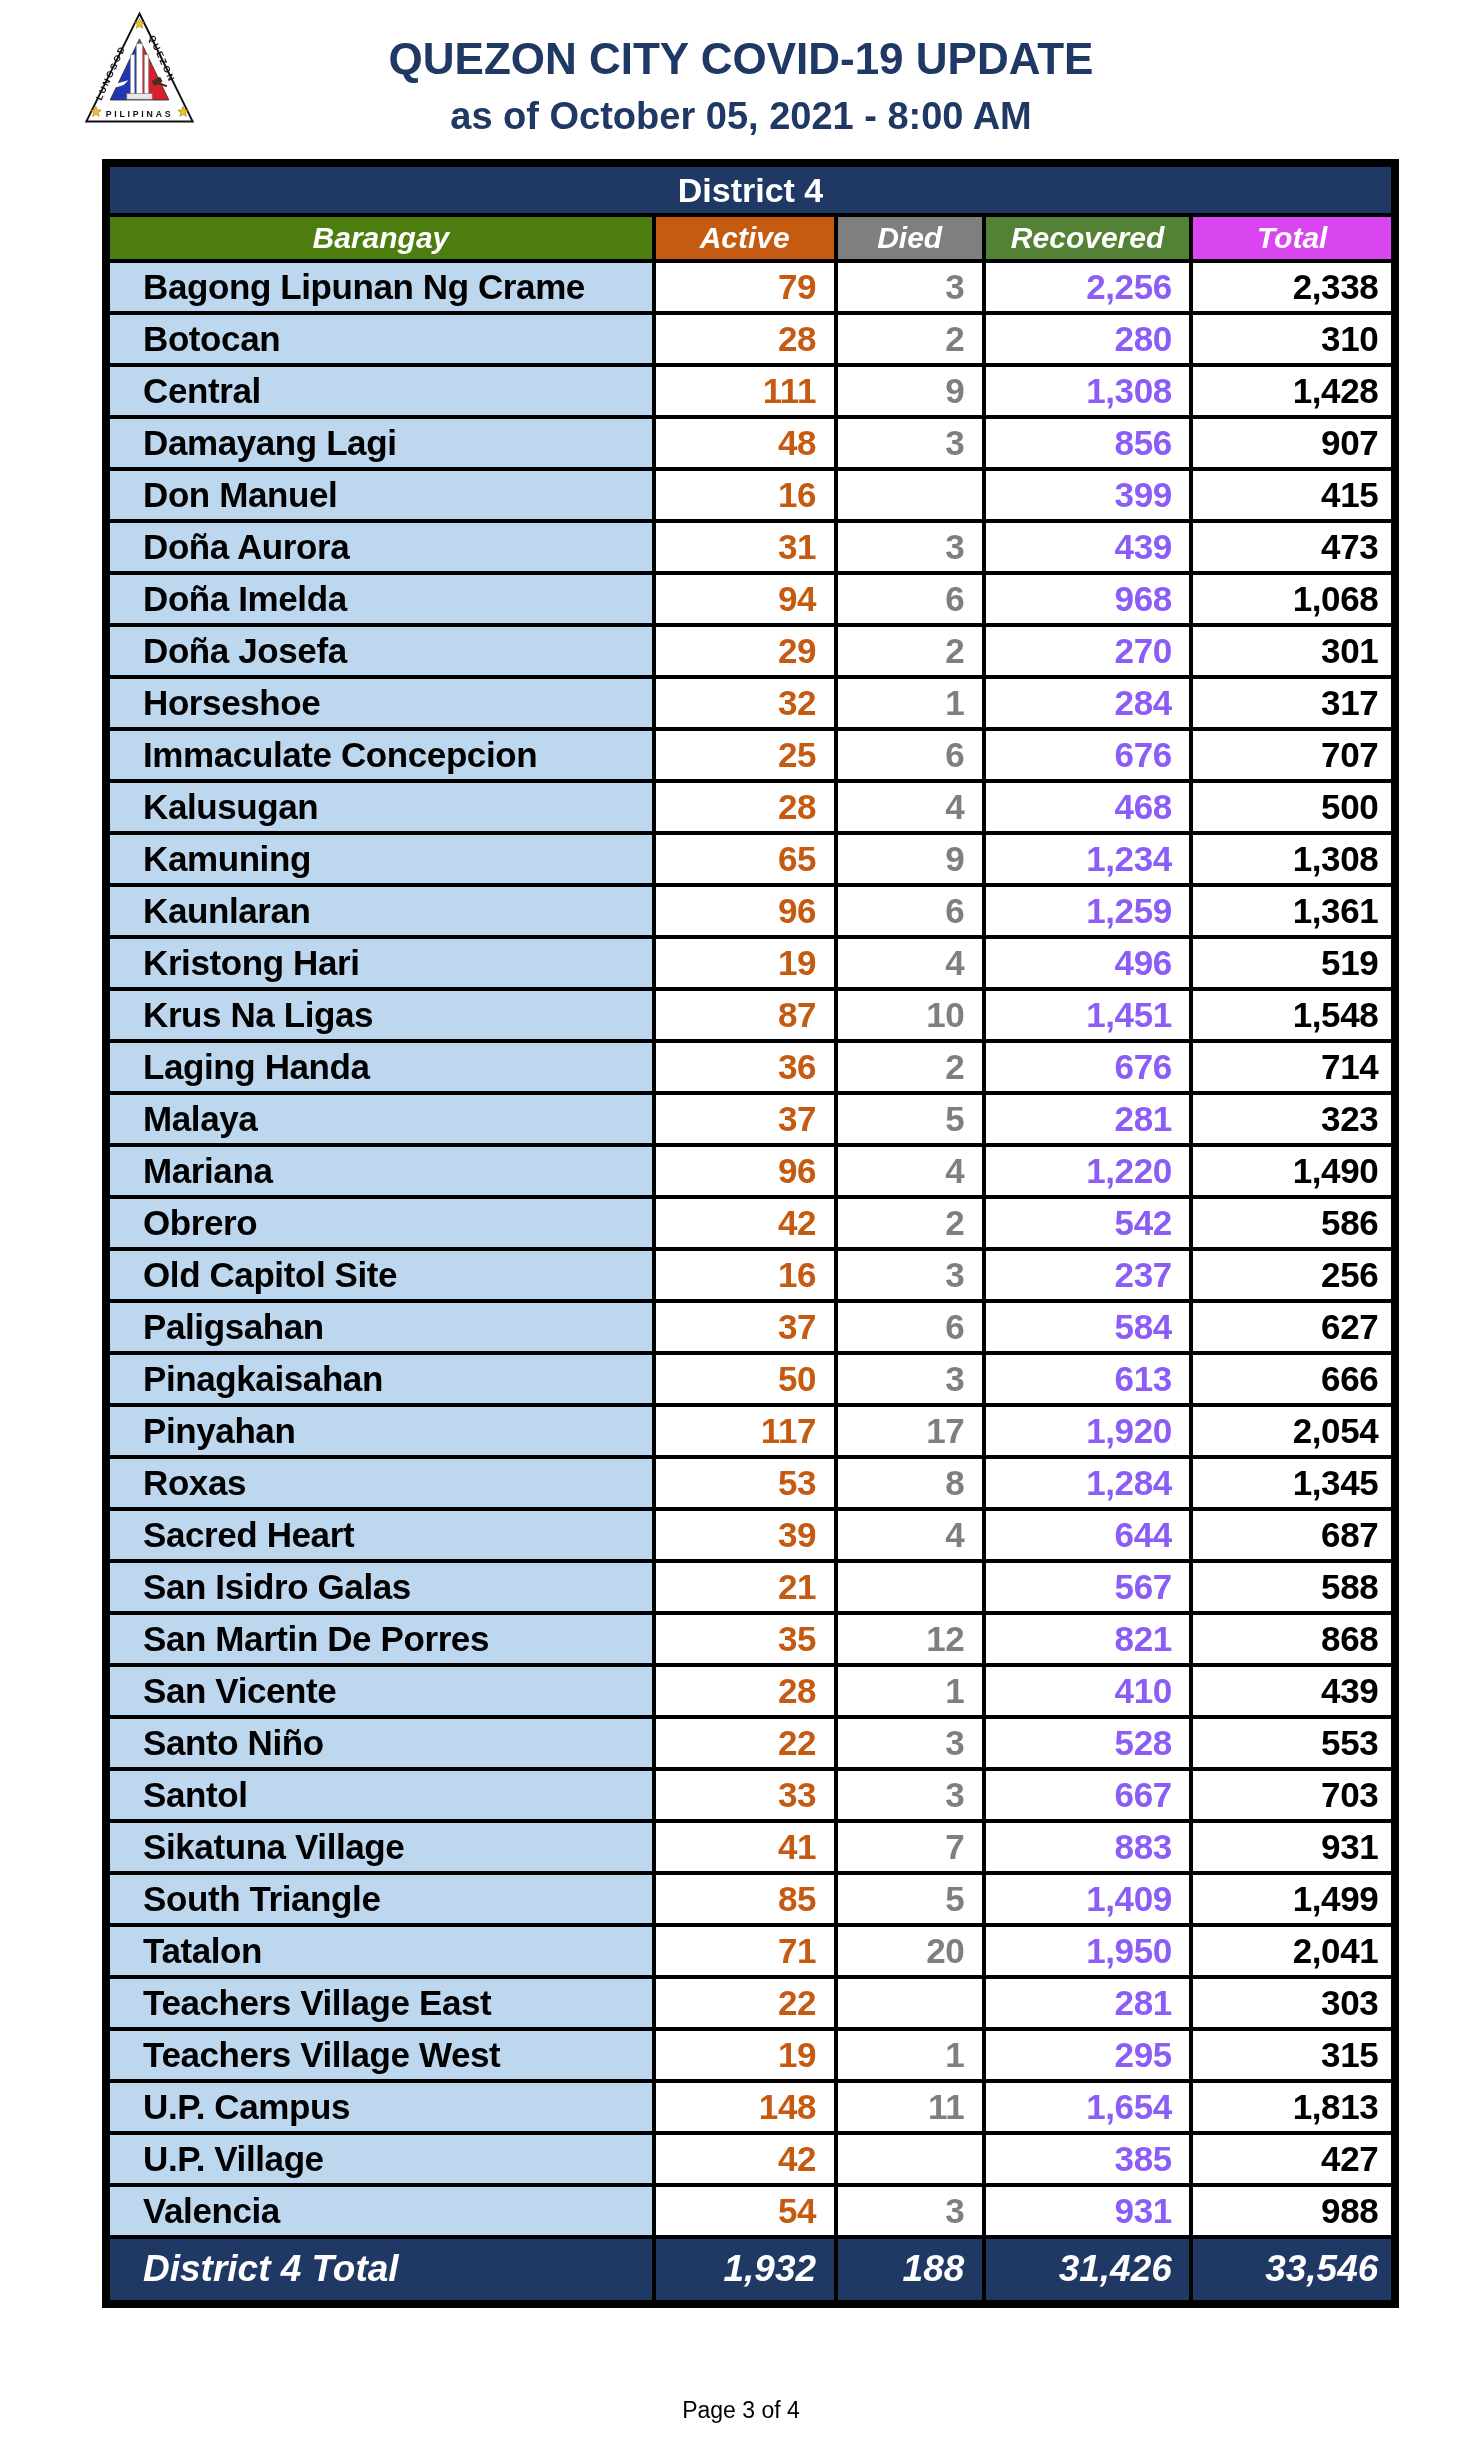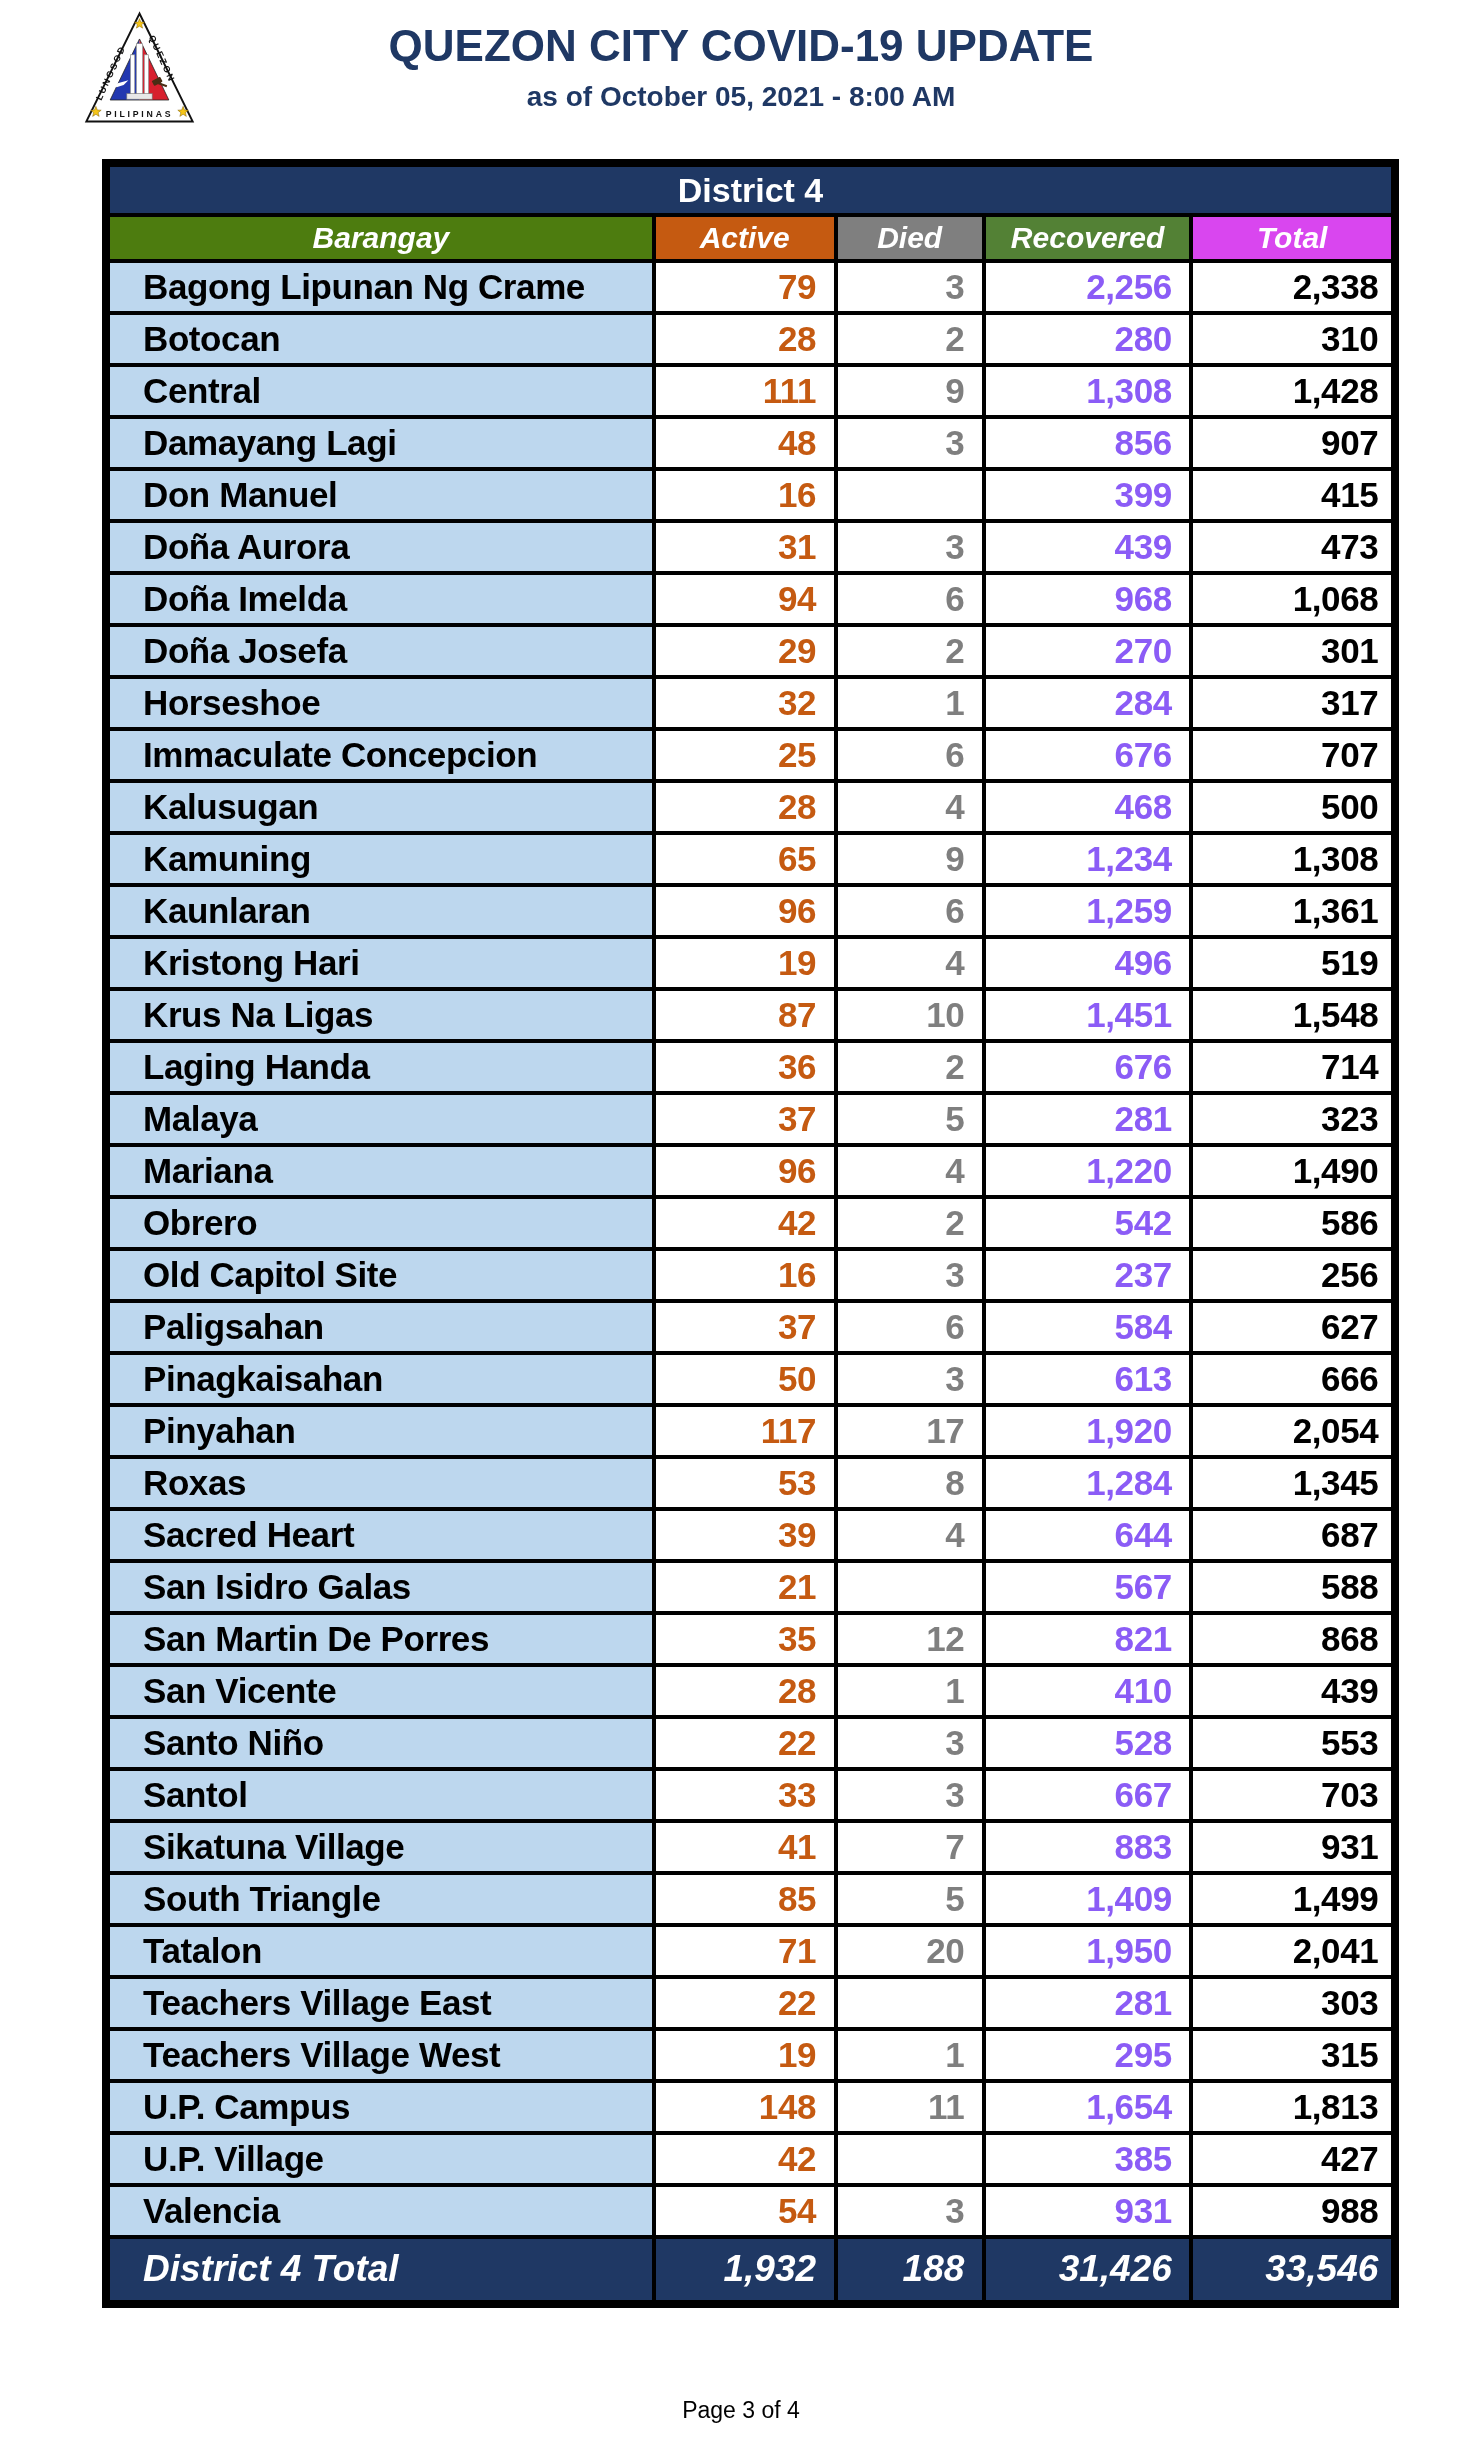--- a/index.html
+++ b/index.html
@@ -7,25 +7,25 @@
     position:relative;
     width:1482px;height:2462px;
     background:#ffffff;
     font-family:"Liberation Sans", sans-serif;
     overflow:hidden;
   }
   
   .logo{position:absolute;left:84px;top:9.6px;}
   .titles{position:absolute;left:0;top:21px;width:100%;text-align:center;}
   .title{
-    margin:1px;font-size:44px;font-weight:bold;color:#1F3864;
+    margin:14px;font-size:44px;font-weight:bold;color:#1F3864;
     letter-spacing:0px; line-height:1.1;
   }
   .subtitle{
-    margin:12.7px 0 0 0;font-size:28px;font-weight:bold;color:#1F3864;line-height:1.0;
+    margin:12.7px 0 0 0;font-size:38px;font-weight:bold;color:#1F3864;line-height:1.0;
   }
   
   .covid-table{
     position:absolute;left:102px;top:159px;width:1297px;
     border-collapse:collapse;table-layout:fixed;background:#ffffff;
     border:8px solid #000;
   }
   .covid-table th,.covid-table td{
     border:4px solid #000;vertical-align:middle;
     white-space:nowrap;overflow:hidden;

